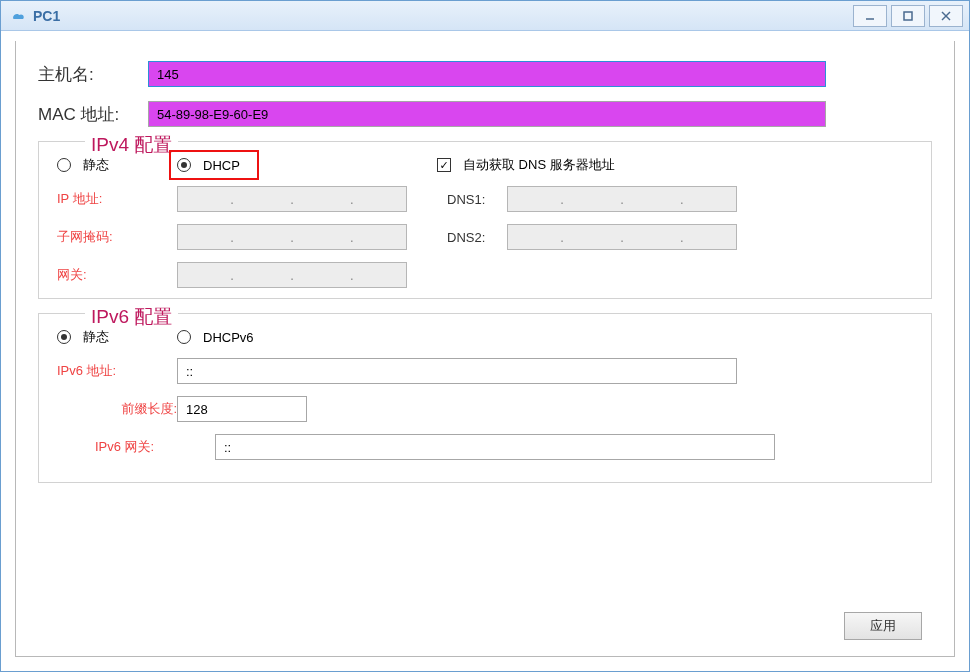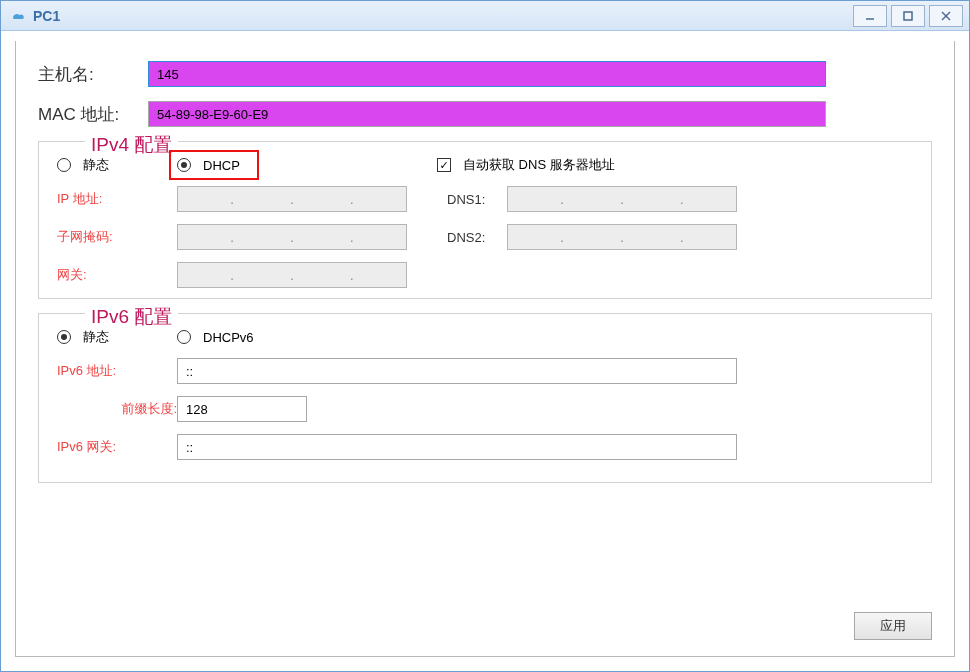--- a/index.html
+++ b/index.html
@@ -194,21 +194,21 @@
       width: 230px;
       height: 26px;
       border: 1px solid #a7a7a7;
       padding: 2px 8px;
       font-size: 13px;
       background: #fff;
     }
     .ipv6-row { display:flex; align-items:center; margin-bottom:12px; }
     .apply-btn {
       position: absolute;
-      right: 22px;
+      right: 32px;
       bottom: 16px;
       width: 78px;
       height: 28px;
       border: 1px solid #a7a7a7;
       background: linear-gradient(to bottom, #f6f6f6, #e3e3e3);
       font-size: 13px;
       cursor: default;
       color: #333;
     }
   </style>
@@ -362,21 +362,21 @@
 
         <div class="ipv6-row">
           <div class="sub-label" style="width:120px;">IPv6 地址:</div>
           <input class="ipv6-input" style="width: 560px;" value="::">
         </div>
         <div class="ipv6-row">
           <div class="sub-label" style="width:120px;text-align:right;">前缀长度:</div>
           <input class="ipv6-input" style="width: 130px;" value="128">
         </div>
         <div class="ipv6-row">
-          <div class="sub-label" style="width:120px;">IPv6 网关:</div>
+          <div class="sub-label" style="width:120px;margin-left:38px;">IPv6 网关:</div>
           <input class="ipv6-input" style="width: 560px;" value="::">
         </div>
       </div>
 
       <button class="apply-btn">应用</button>
     </div>
   </div>
 </div>
 
 </body></html>

